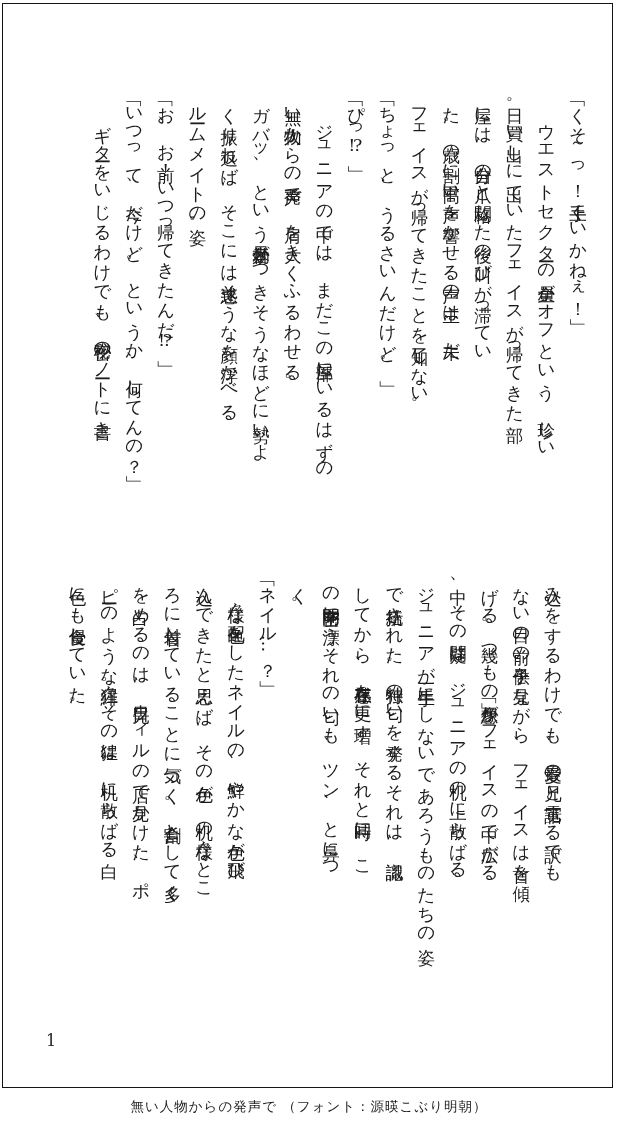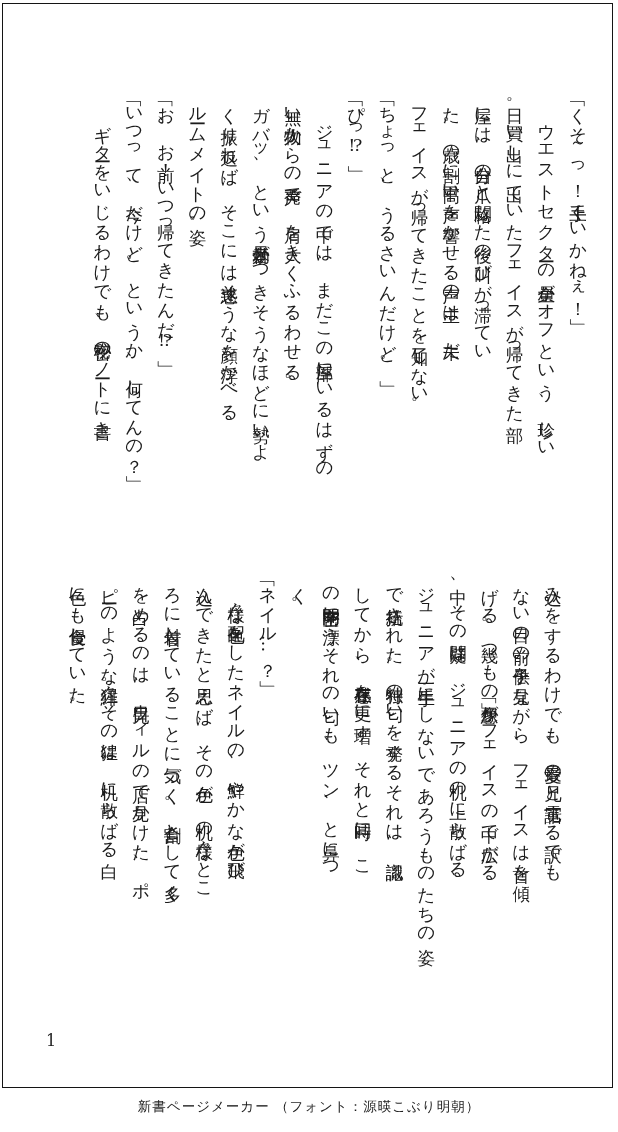--- a/index.html
+++ b/index.html
@@ -106,13 +106,13 @@
     <div class="tline">　様々な配色をしたネイルの、鮮やかな色が飛び</div>
     <div class="tline">込んできたと思えば、その色が、机の様々なとこ</div>
     <div class="tline">ろに付着していることに気づく。割合として多く</div>
     <div class="tline">を占めるのは、先日ウィルの店で見かけた、ポ</div>
     <div class="tline">ピーのような猩々緋。その猩は、机に散らばる白</div>
     <div class="tline">色にも侵食していた。</div>
   </div>
 
 <div class="page-number">1</div>
 
-<div class="footer-caption">新書ページメーカー （フォント：源暎こぶり明朝）</div>
+<div class="footer-caption">無い人物からの発声で （フォント：源暎こぶり明朝）</div>
 
 </body></html>

